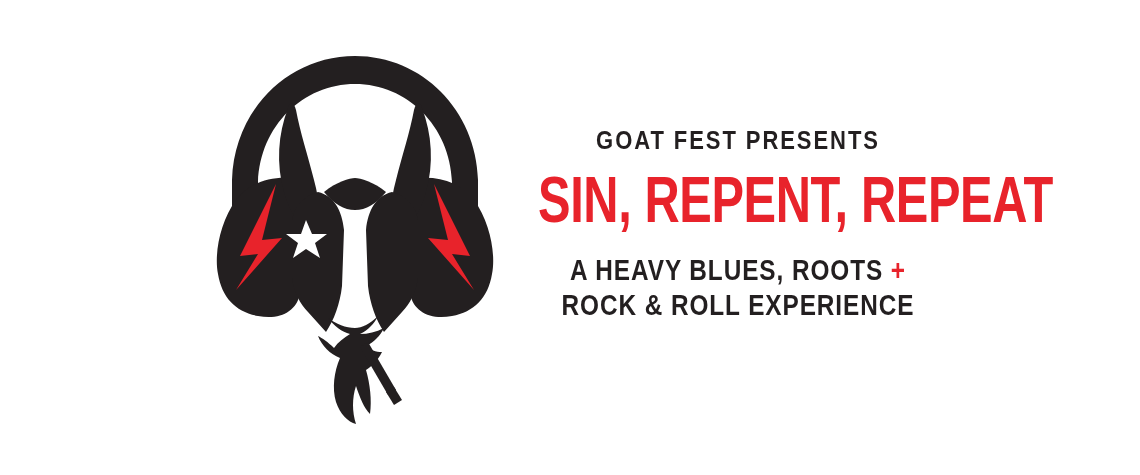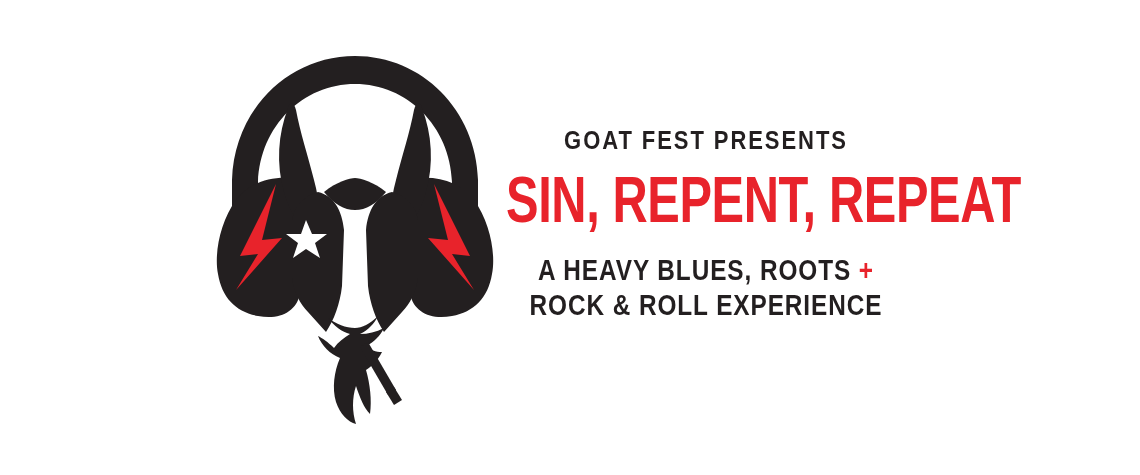--- a/index.html
+++ b/index.html
@@ -32,21 +32,21 @@
   }
   .logo-wrap svg {
     display: block;
     width: 100%;
     height: 100%;
   }
 
   
   .text-block {
     position: absolute;
-    left: 456px;
+    left: 488px;
     top: 128px;
     width: 500px;
     text-align: center;
   }
 
   .eyebrow {
     font-family: "Liberation Sans Narrow", "Liberation Sans", sans-serif;
     font-weight: bold;
     font-size: 25px;
     line-height: 1;

